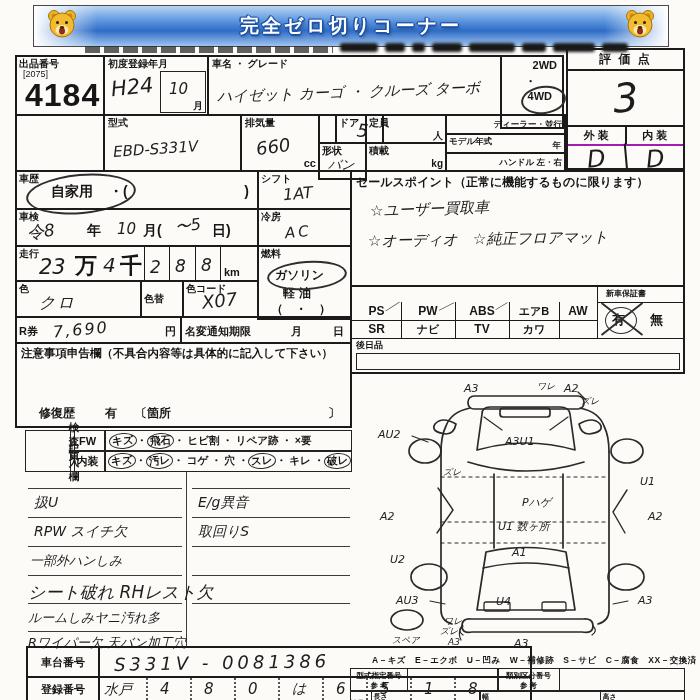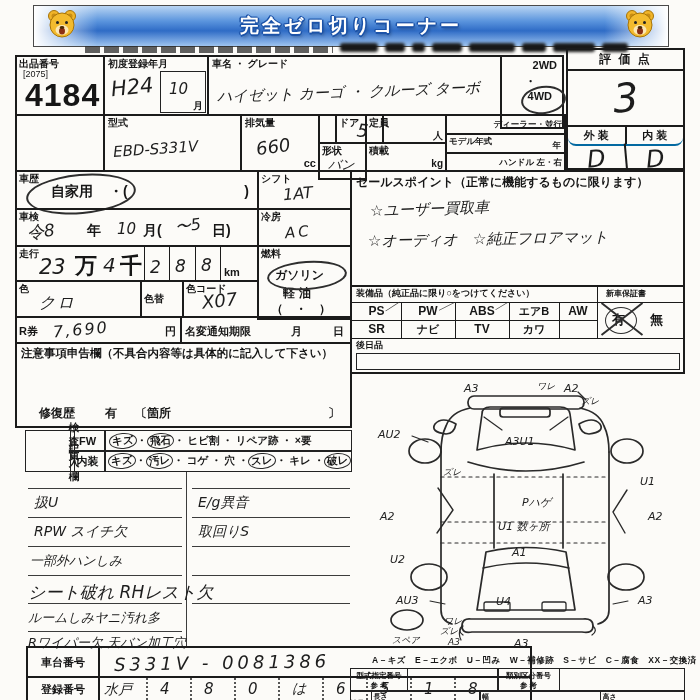--- a/index.html
+++ b/index.html
@@ -92,21 +92,21 @@
   </div>
   <div class="ell" style="left:521px;top:86px;width:41px;height:24px;transform:rotate(-7deg);"></div>
 
   <div class="c" style="left:566px;top:48px;width:119px;height:122px;">
     <div style="height:19px;border-bottom:2px solid #1b1b1b;display:flex;align-items:center;justify-content:center;">
       <span style="font-size:12px;font-weight:700;letter-spacing:2px">評 価 点</span>
     </div>
     <div style="height:54px;border-bottom:2px solid #1b1b1b;display:flex;align-items:center;justify-content:center;">
       <span class="hw" style="font-size:40px;transform:rotate(-4deg)">3</span>
     </div>
-    <div style="height:17px;border-bottom:2px solid #0369a1;display:flex;border-radius:8px;">
+    <div style="height:17px;border-bottom:2px solid #a21caf;display:flex;">
       <span class="ctr" style="width:50%;border-right:2px solid #1b1b1b;font-size:11px;font-weight:700">外 装</span>
       <span class="ctr" style="width:50%;font-size:11px;font-weight:700">内 装</span>
     </div>
     <div style="height:26px;display:flex;">
       <span class="ctr hw" style="width:50%;border-right:2px solid #1b1b1b;font-size:24px;transform:rotate(-5deg)">D</span>
       <span class="ctr hw" style="width:50%;font-size:24px;transform:rotate(-5deg)">D</span>
     </div>
   </div>
 
   <div class="c" style="left:15px;top:114px;width:90px;height:58px;"></div>
@@ -296,23 +296,20 @@
     <span class="hw abs" style="left:440px;top:2px;font-size:15px">8</span>
   </div>
 
   <div class="c" style="left:350px;top:170px;width:335px;height:117px;">
     <span class="abs" style="left:4px;top:2px;font-size:12px;font-weight:700">セールスポイント（正常に機能するものに限ります）</span>
     <span class="hw abs" style="left:18px;top:28px;font-size:15px;transform:rotate(-2deg)">☆ユーザー買取車</span>
     <span class="hw abs" style="left:16px;top:58px;font-size:15px;transform:rotate(-1deg)">☆オーディオ　☆純正フロアマット</span>
   </div>
 
   <div class="c" style="left:350px;top:285px;width:335px;height:89px;">
-    <div style="position:absolute;left:0;top:0;width:245px;height:15px;border-bottom:1.5px solid #1b1b1b;">
-      <span class="lbs abs" style="left:4px;top:2px;font-size:9px">装備品（純正品に限り○をつけてください）</span>
-    </div>
     <div style="position:absolute;left:245px;top:0;width:86px;height:15px;border-bottom:1.5px solid #1b1b1b;border-left:1.5px solid #1b1b1b;">
       <span class="lbs abs" style="left:8px;top:3px;font-size:8px">新車保証書</span>
     </div>
 
     <div class="ctr" style="position:absolute;left:0;top:15px;width:49px;height:18px;border-right:1.5px solid #1b1b1b;border-bottom:1.5px solid #1b1b1b;font-size:12px;font-weight:700">PS</div>
     <div class="ctr" style="position:absolute;left:49px;top:15px;width:54px;height:18px;border-right:1.5px solid #1b1b1b;border-bottom:1.5px solid #1b1b1b;font-size:12px;font-weight:700">PW</div>
     <div class="ctr" style="position:absolute;left:103px;top:15px;width:54px;height:18px;border-right:1.5px solid #1b1b1b;border-bottom:1.5px solid #1b1b1b;font-size:12px;font-weight:700">ABS</div>
     <div class="ctr" style="position:absolute;left:157px;top:15px;width:50px;height:18px;border-right:1.5px solid #1b1b1b;border-bottom:1.5px solid #1b1b1b;font-size:11px;font-weight:700">エアB</div>
     <div class="ctr" style="position:absolute;left:207px;top:15px;width:38px;height:18px;border-right:1.5px solid #1b1b1b;border-bottom:1.5px solid #1b1b1b;font-size:12px;font-weight:700">AW</div>
 

